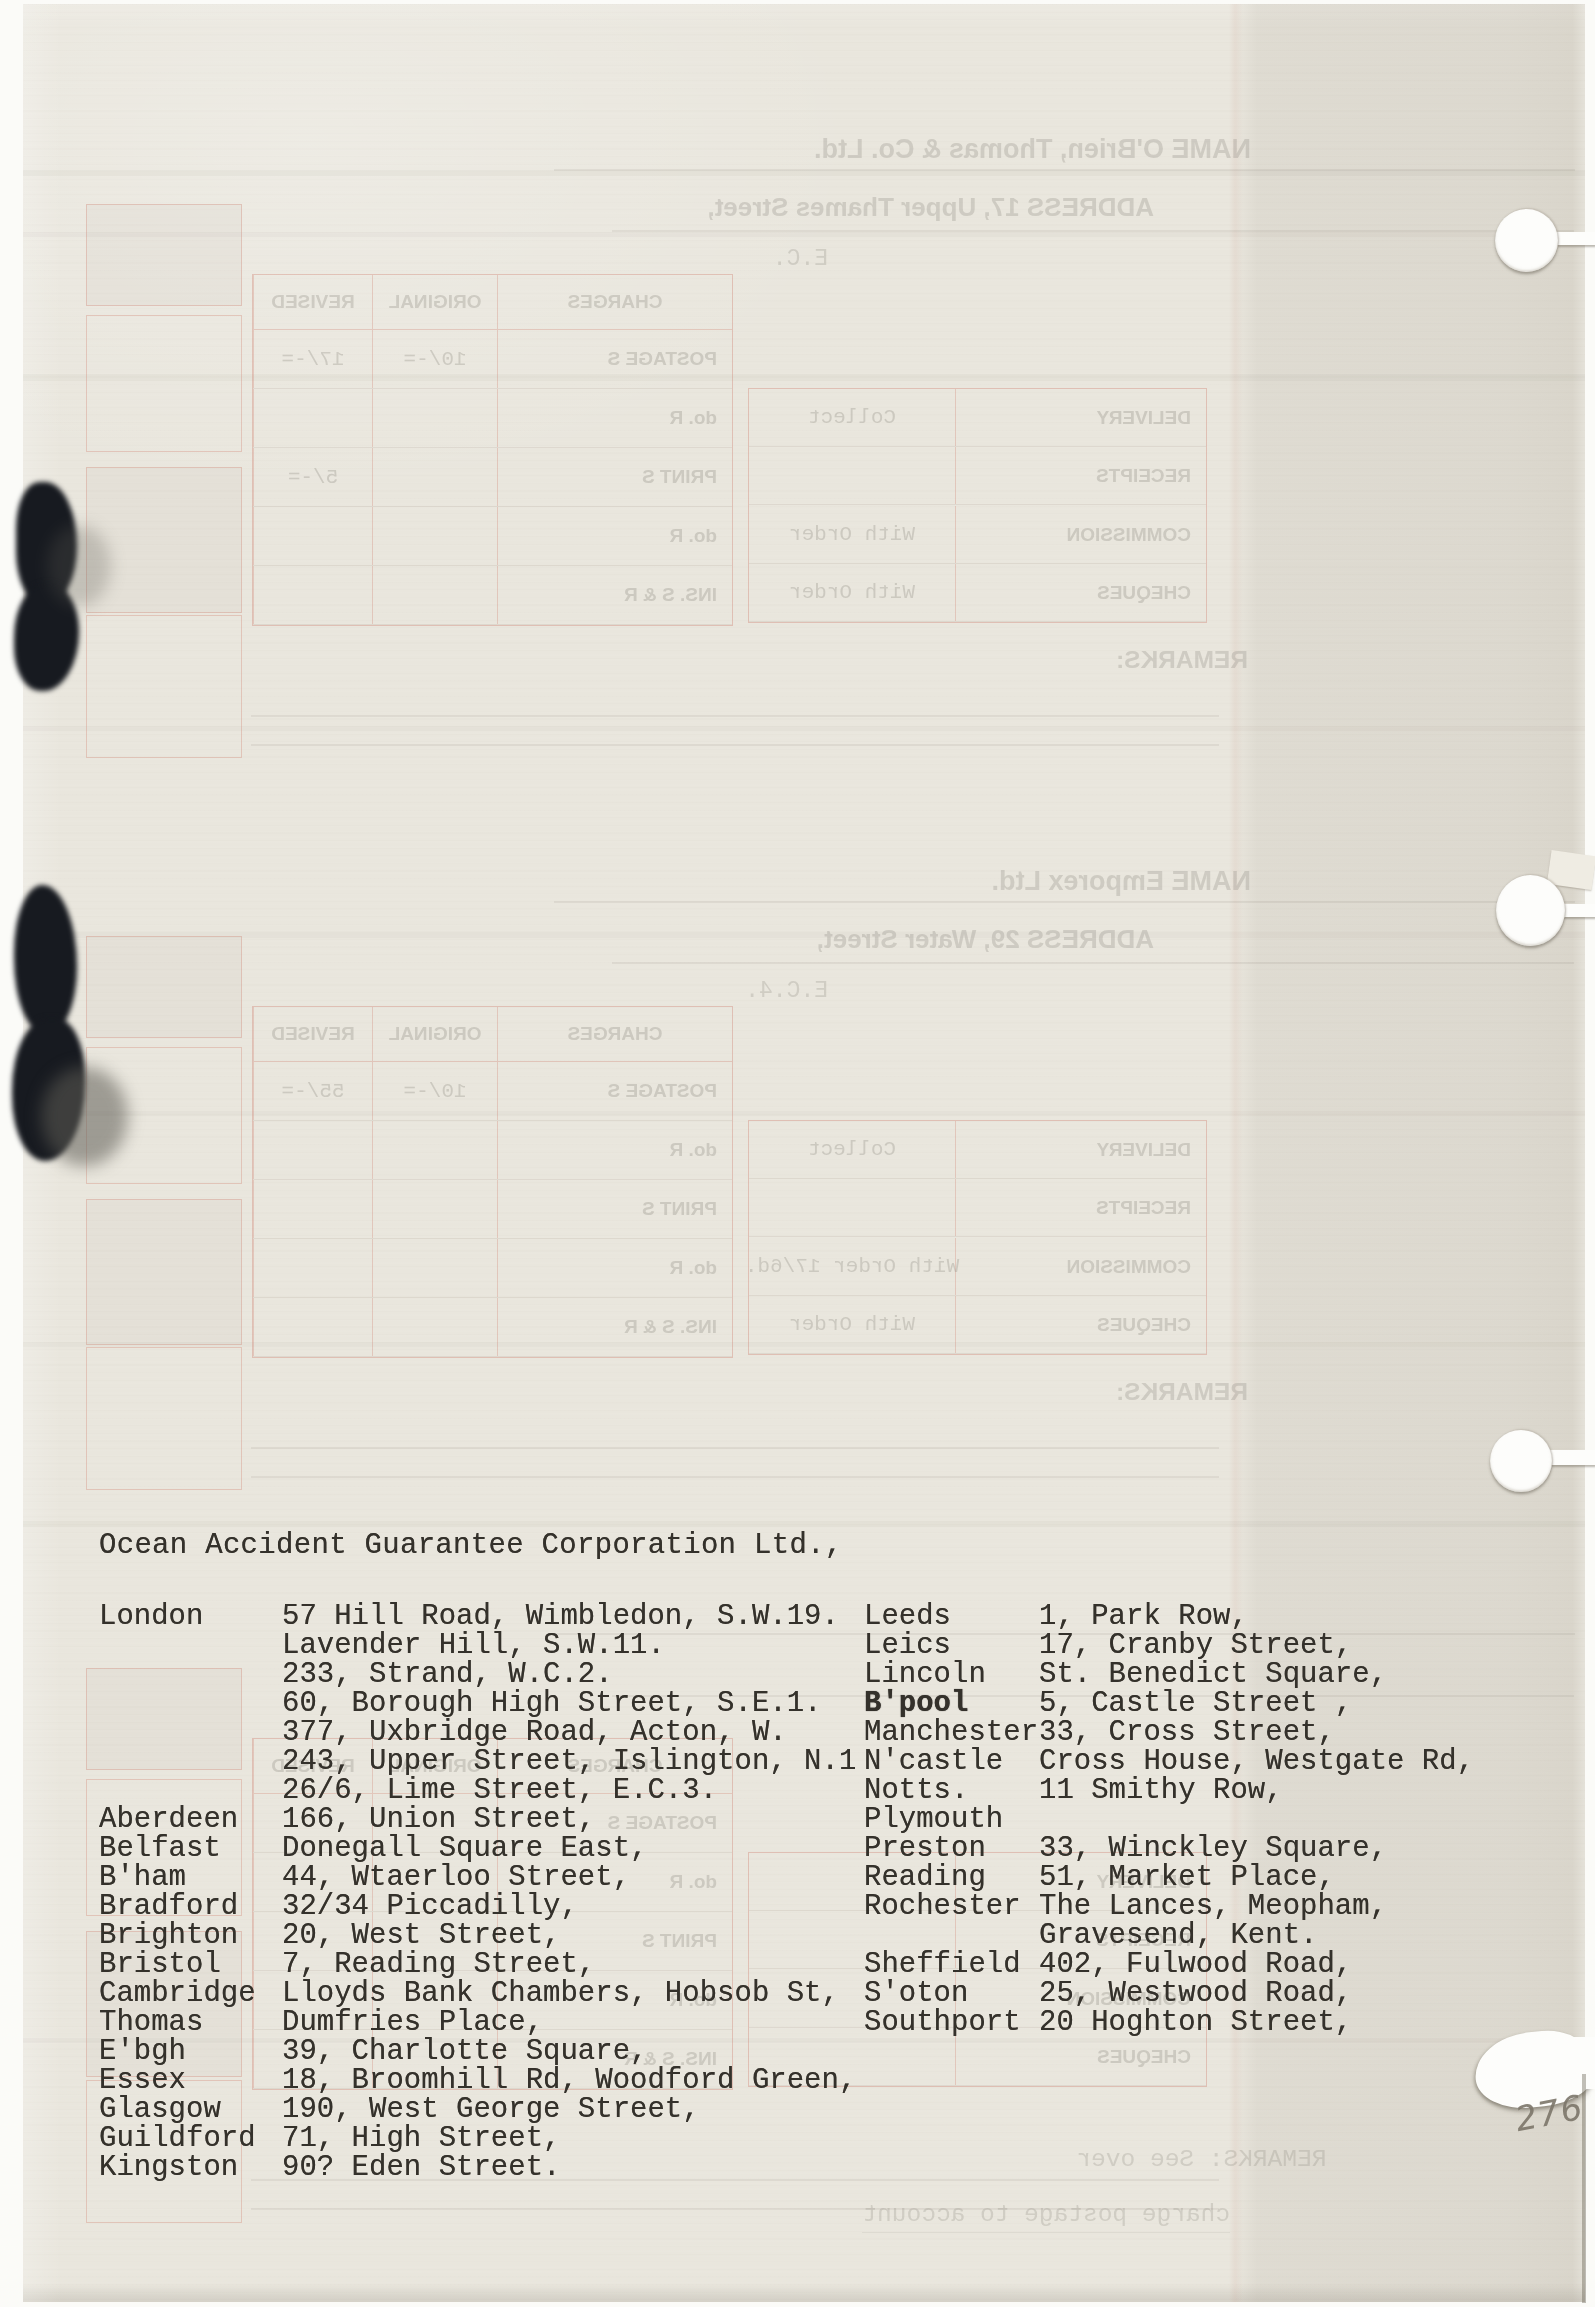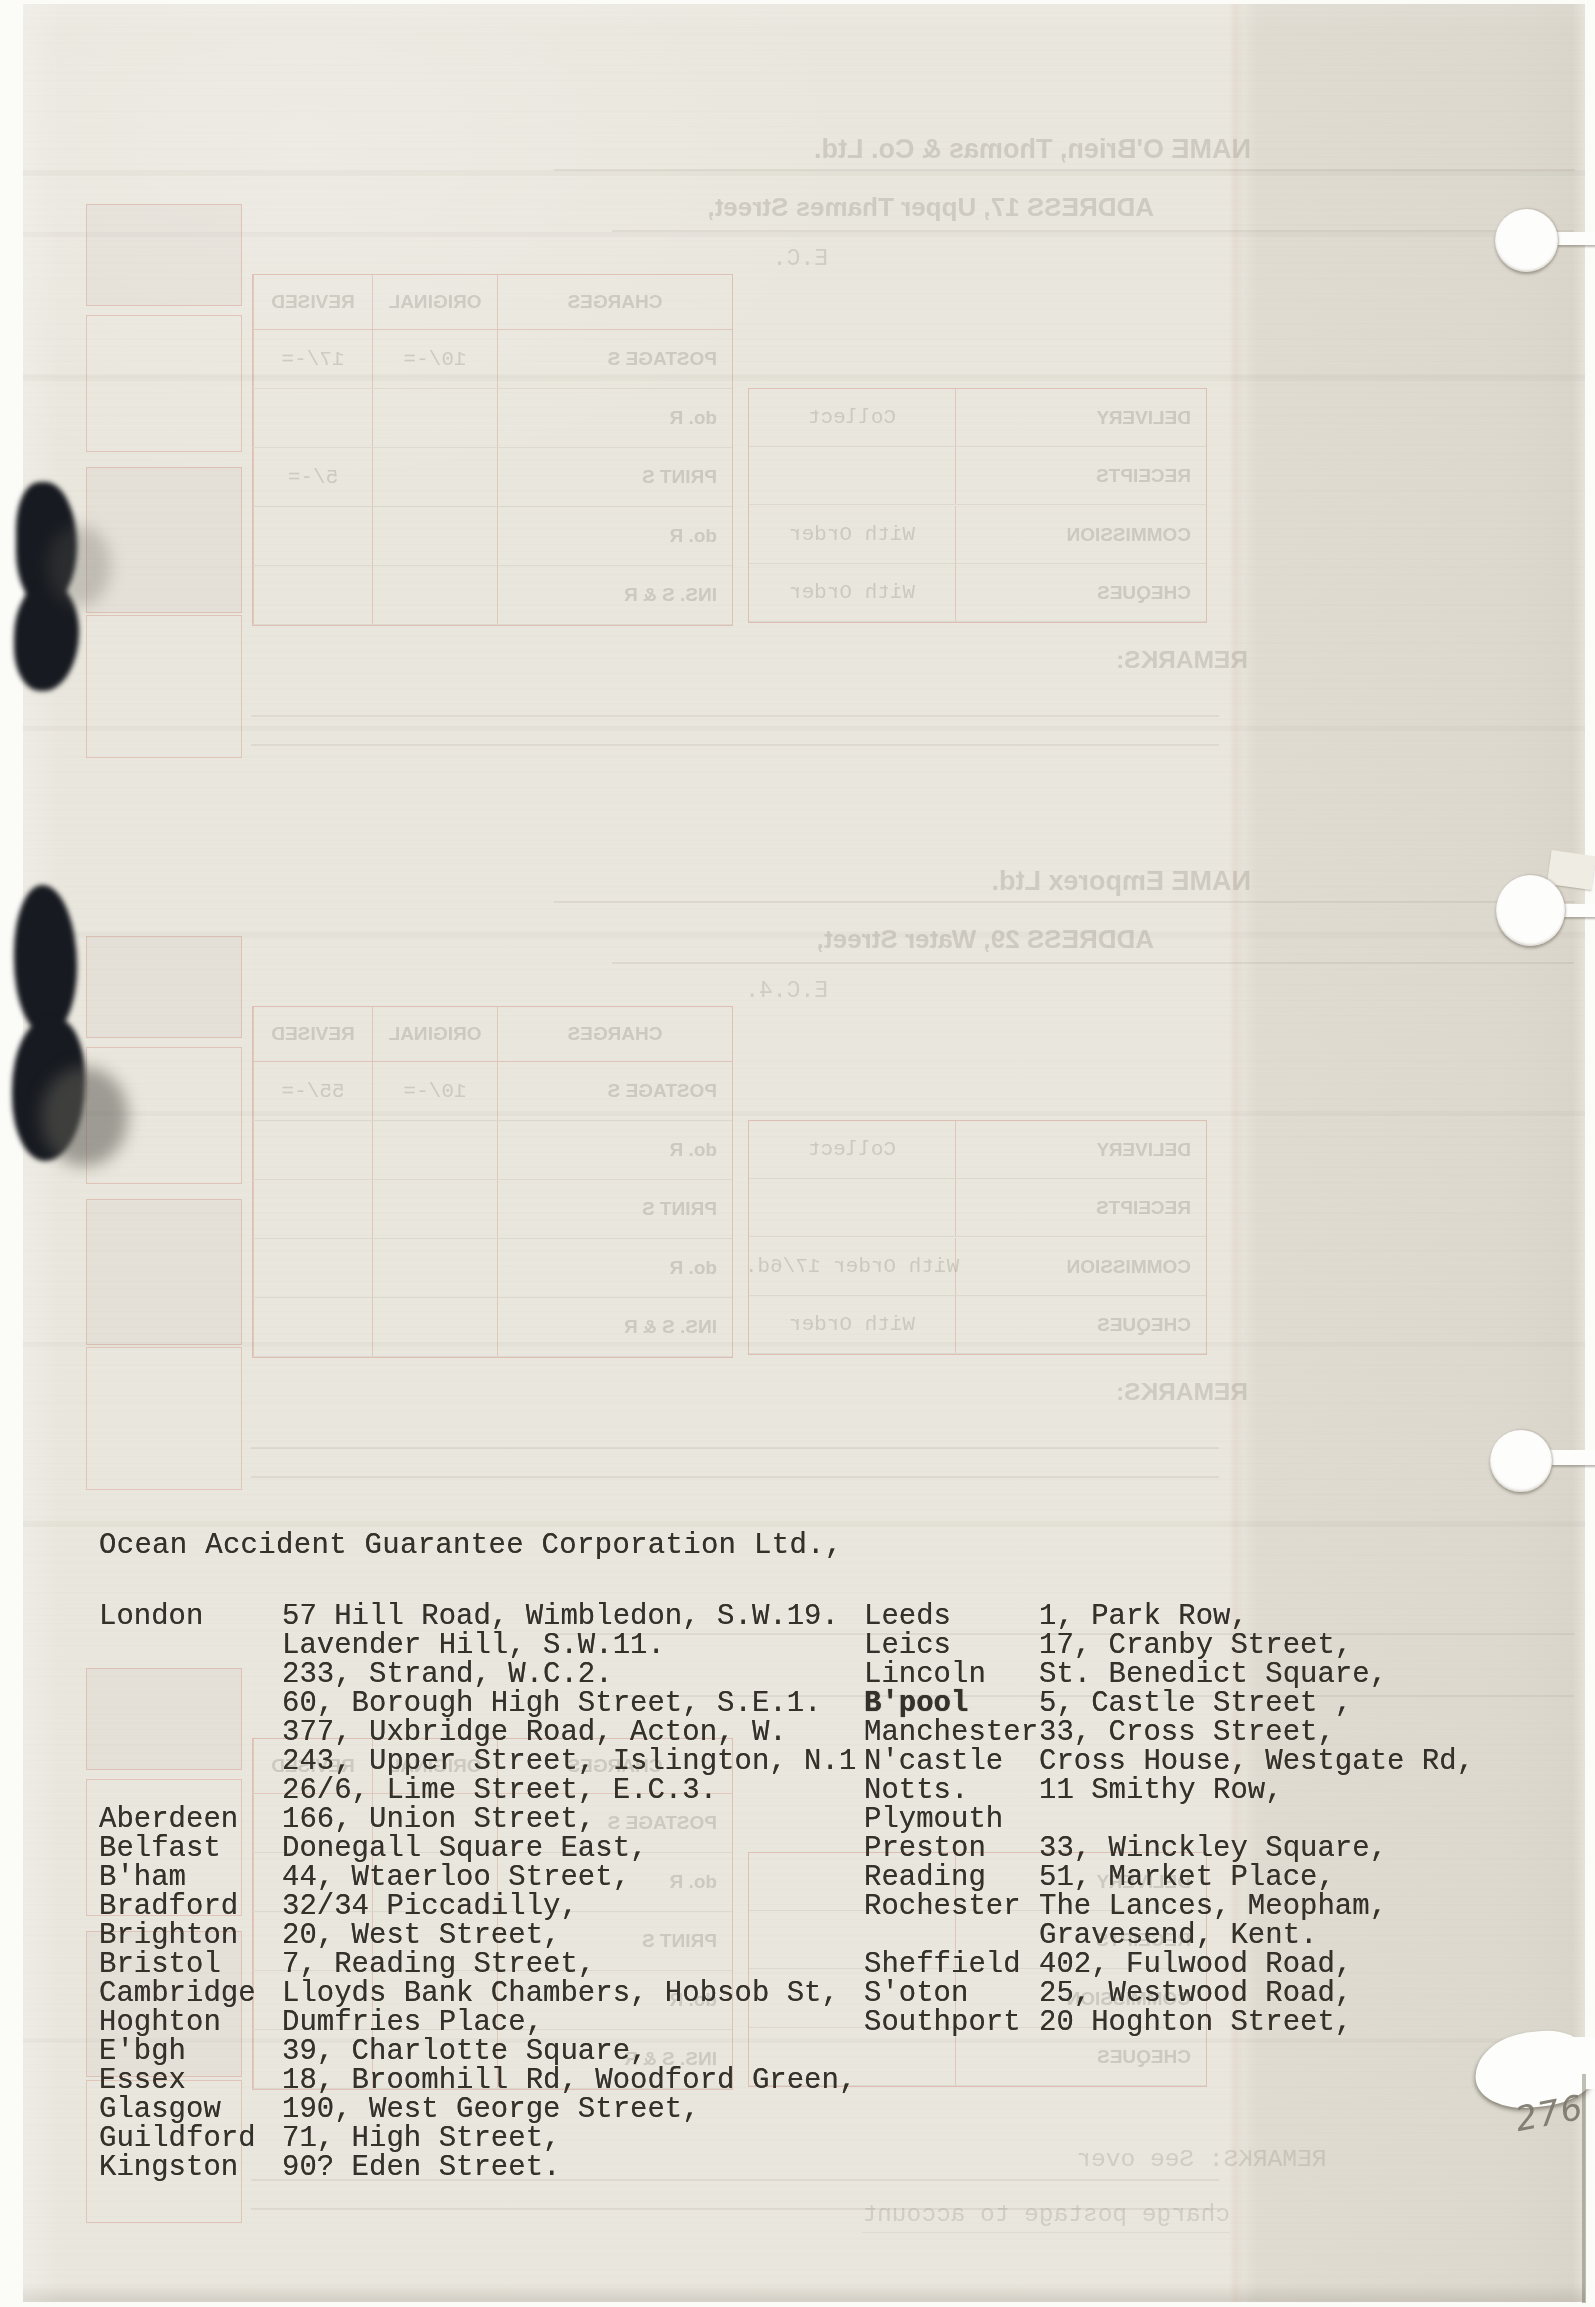--- a/index.html
+++ b/index.html
@@ -514,21 +514,21 @@
           <span class="c-rl">Sheffield</span>
           <span class="c-ra">402, Fulwood Road,</span>
         </div>
         <div class="lrow">
           <span class="c-ll">Cambridge</span>
           <span class="c-la">Lloyds Bank Chambers, Hobsob St,</span>
           <span class="c-rl">S'oton</span>
           <span class="c-ra">25, Westwood Road,</span>
         </div>
         <div class="lrow">
-          <span class="c-ll">Hoghton</span>
+          <span class="c-ll">Thomas</span>
           <span class="c-la">Dumfries Place,</span>
           <span class="c-rl">Southport</span>
           <span class="c-ra">20 Hoghton Street,</span>
         </div>
         <div class="lrow">
           <span class="c-ll">E'bgh</span>
           <span class="c-la">39, Charlotte Square,</span>
           <span class="c-rl"></span>
           <span class="c-ra"></span>
         </div>

